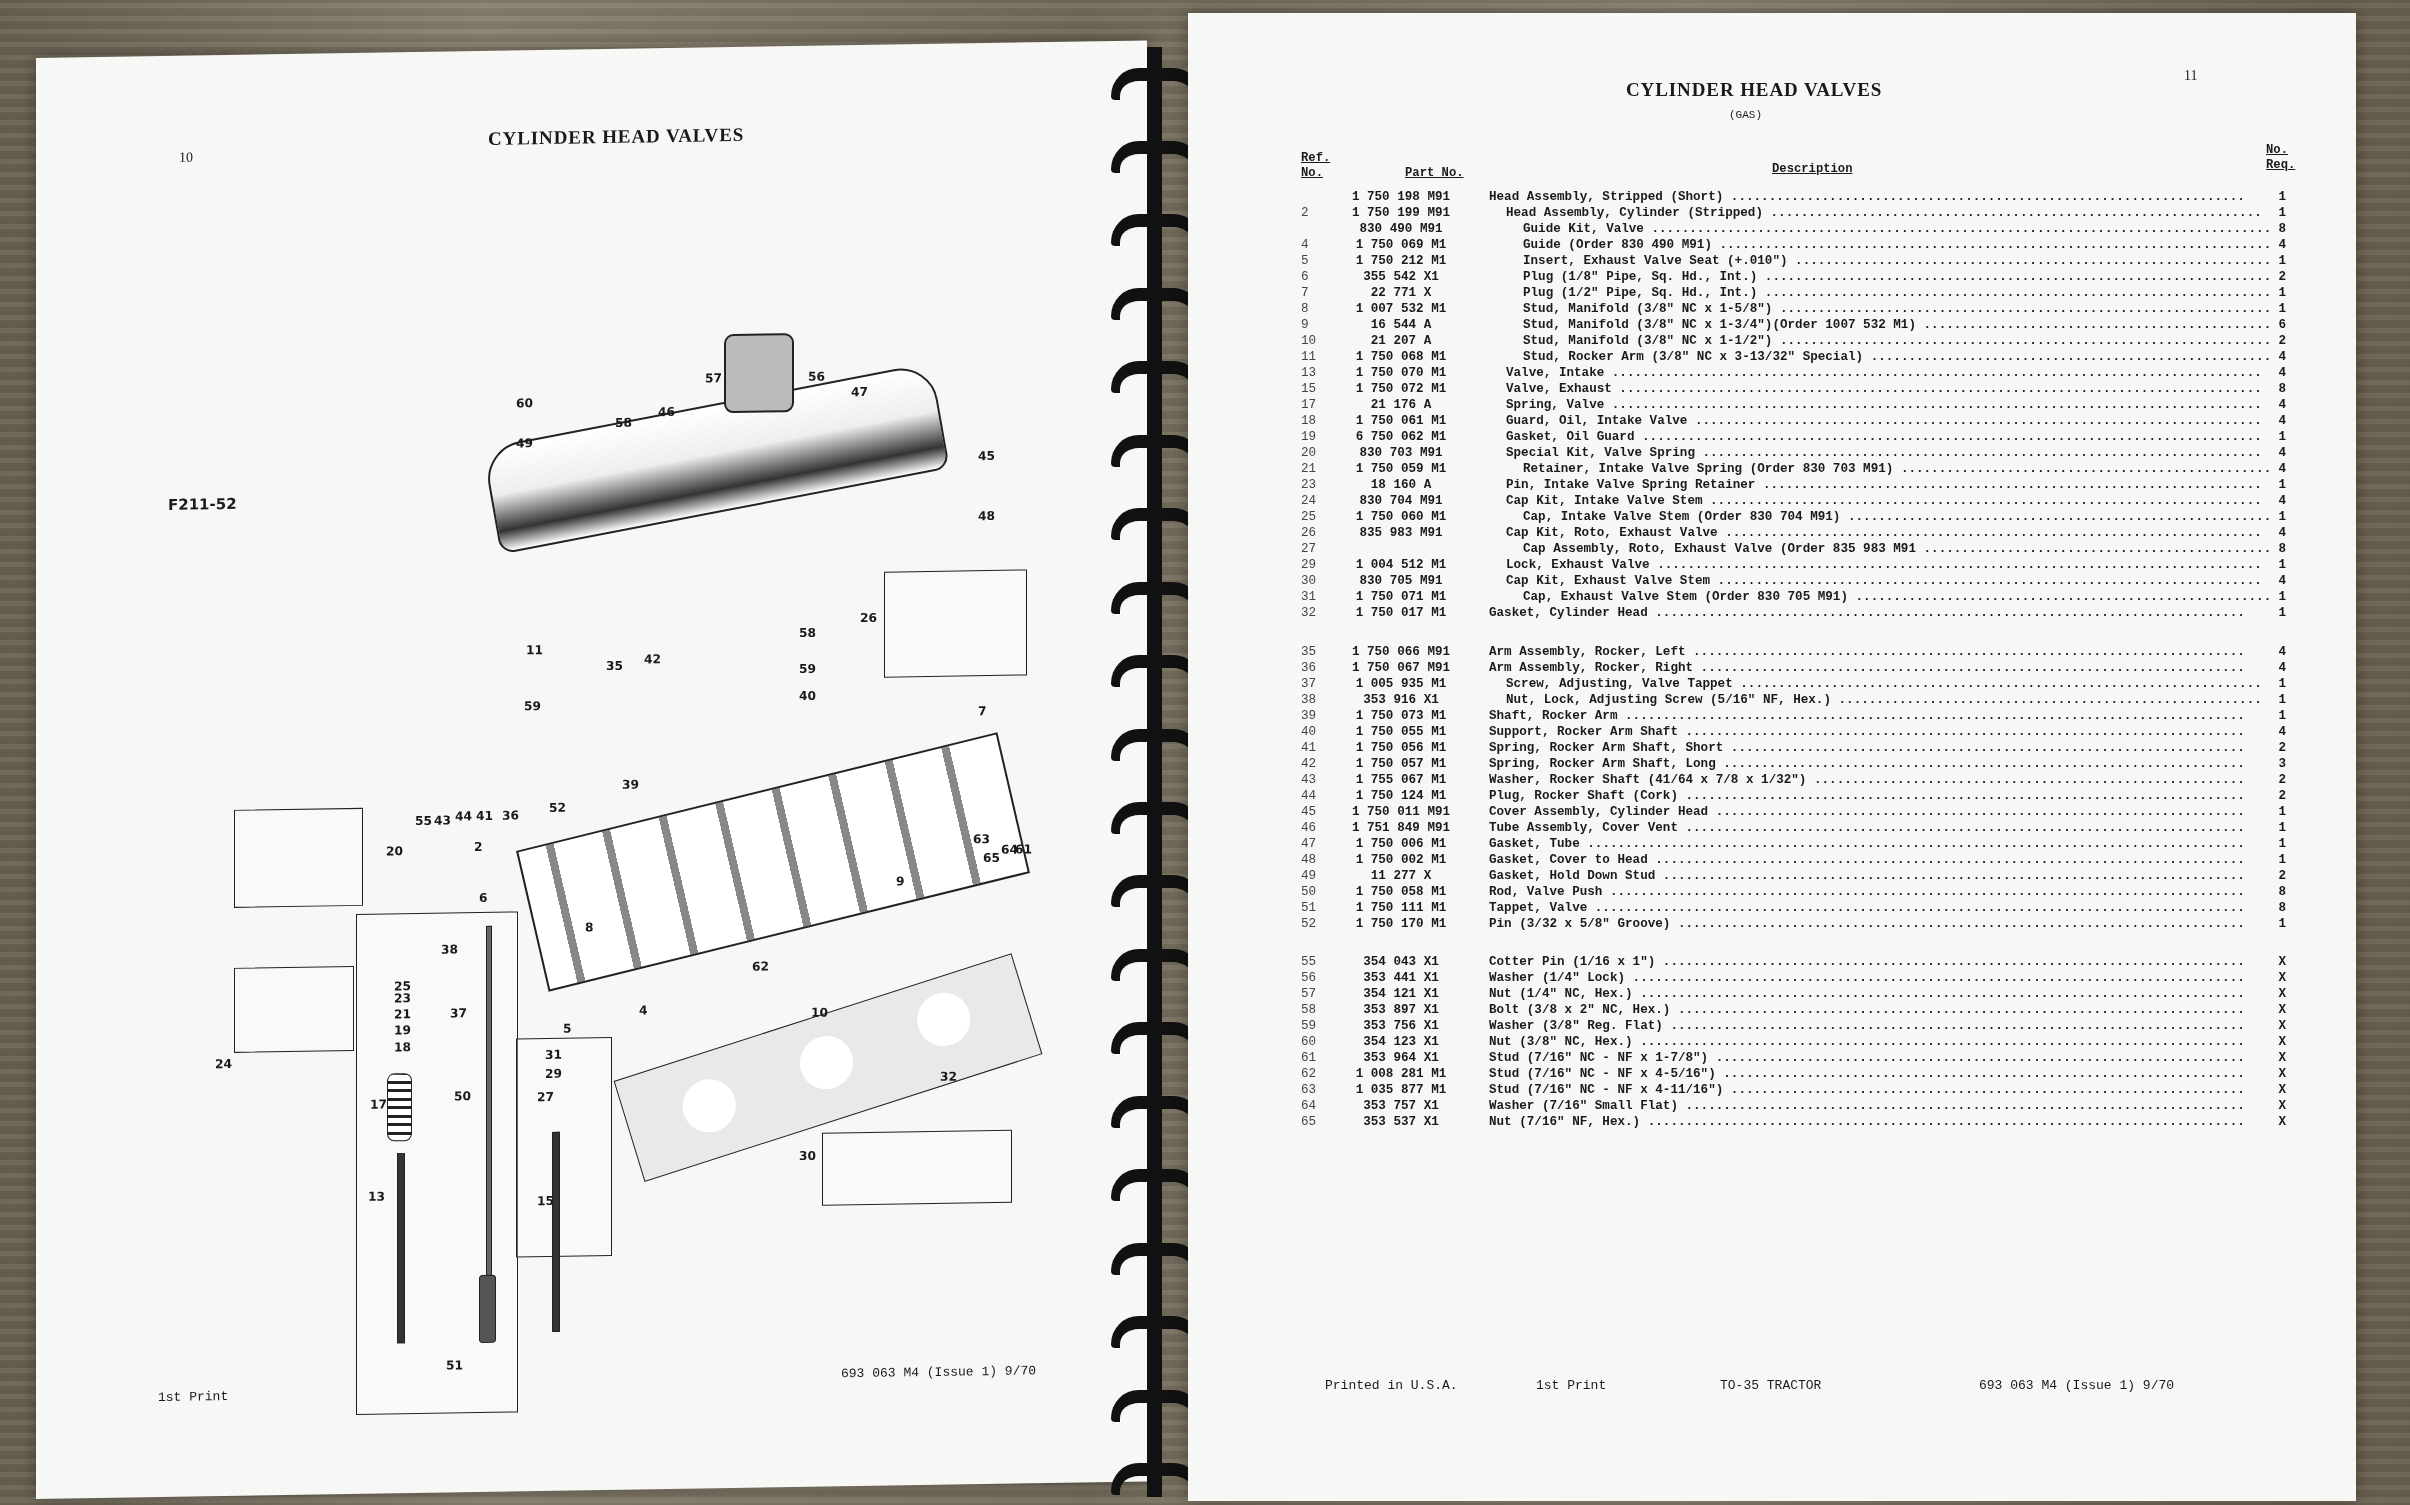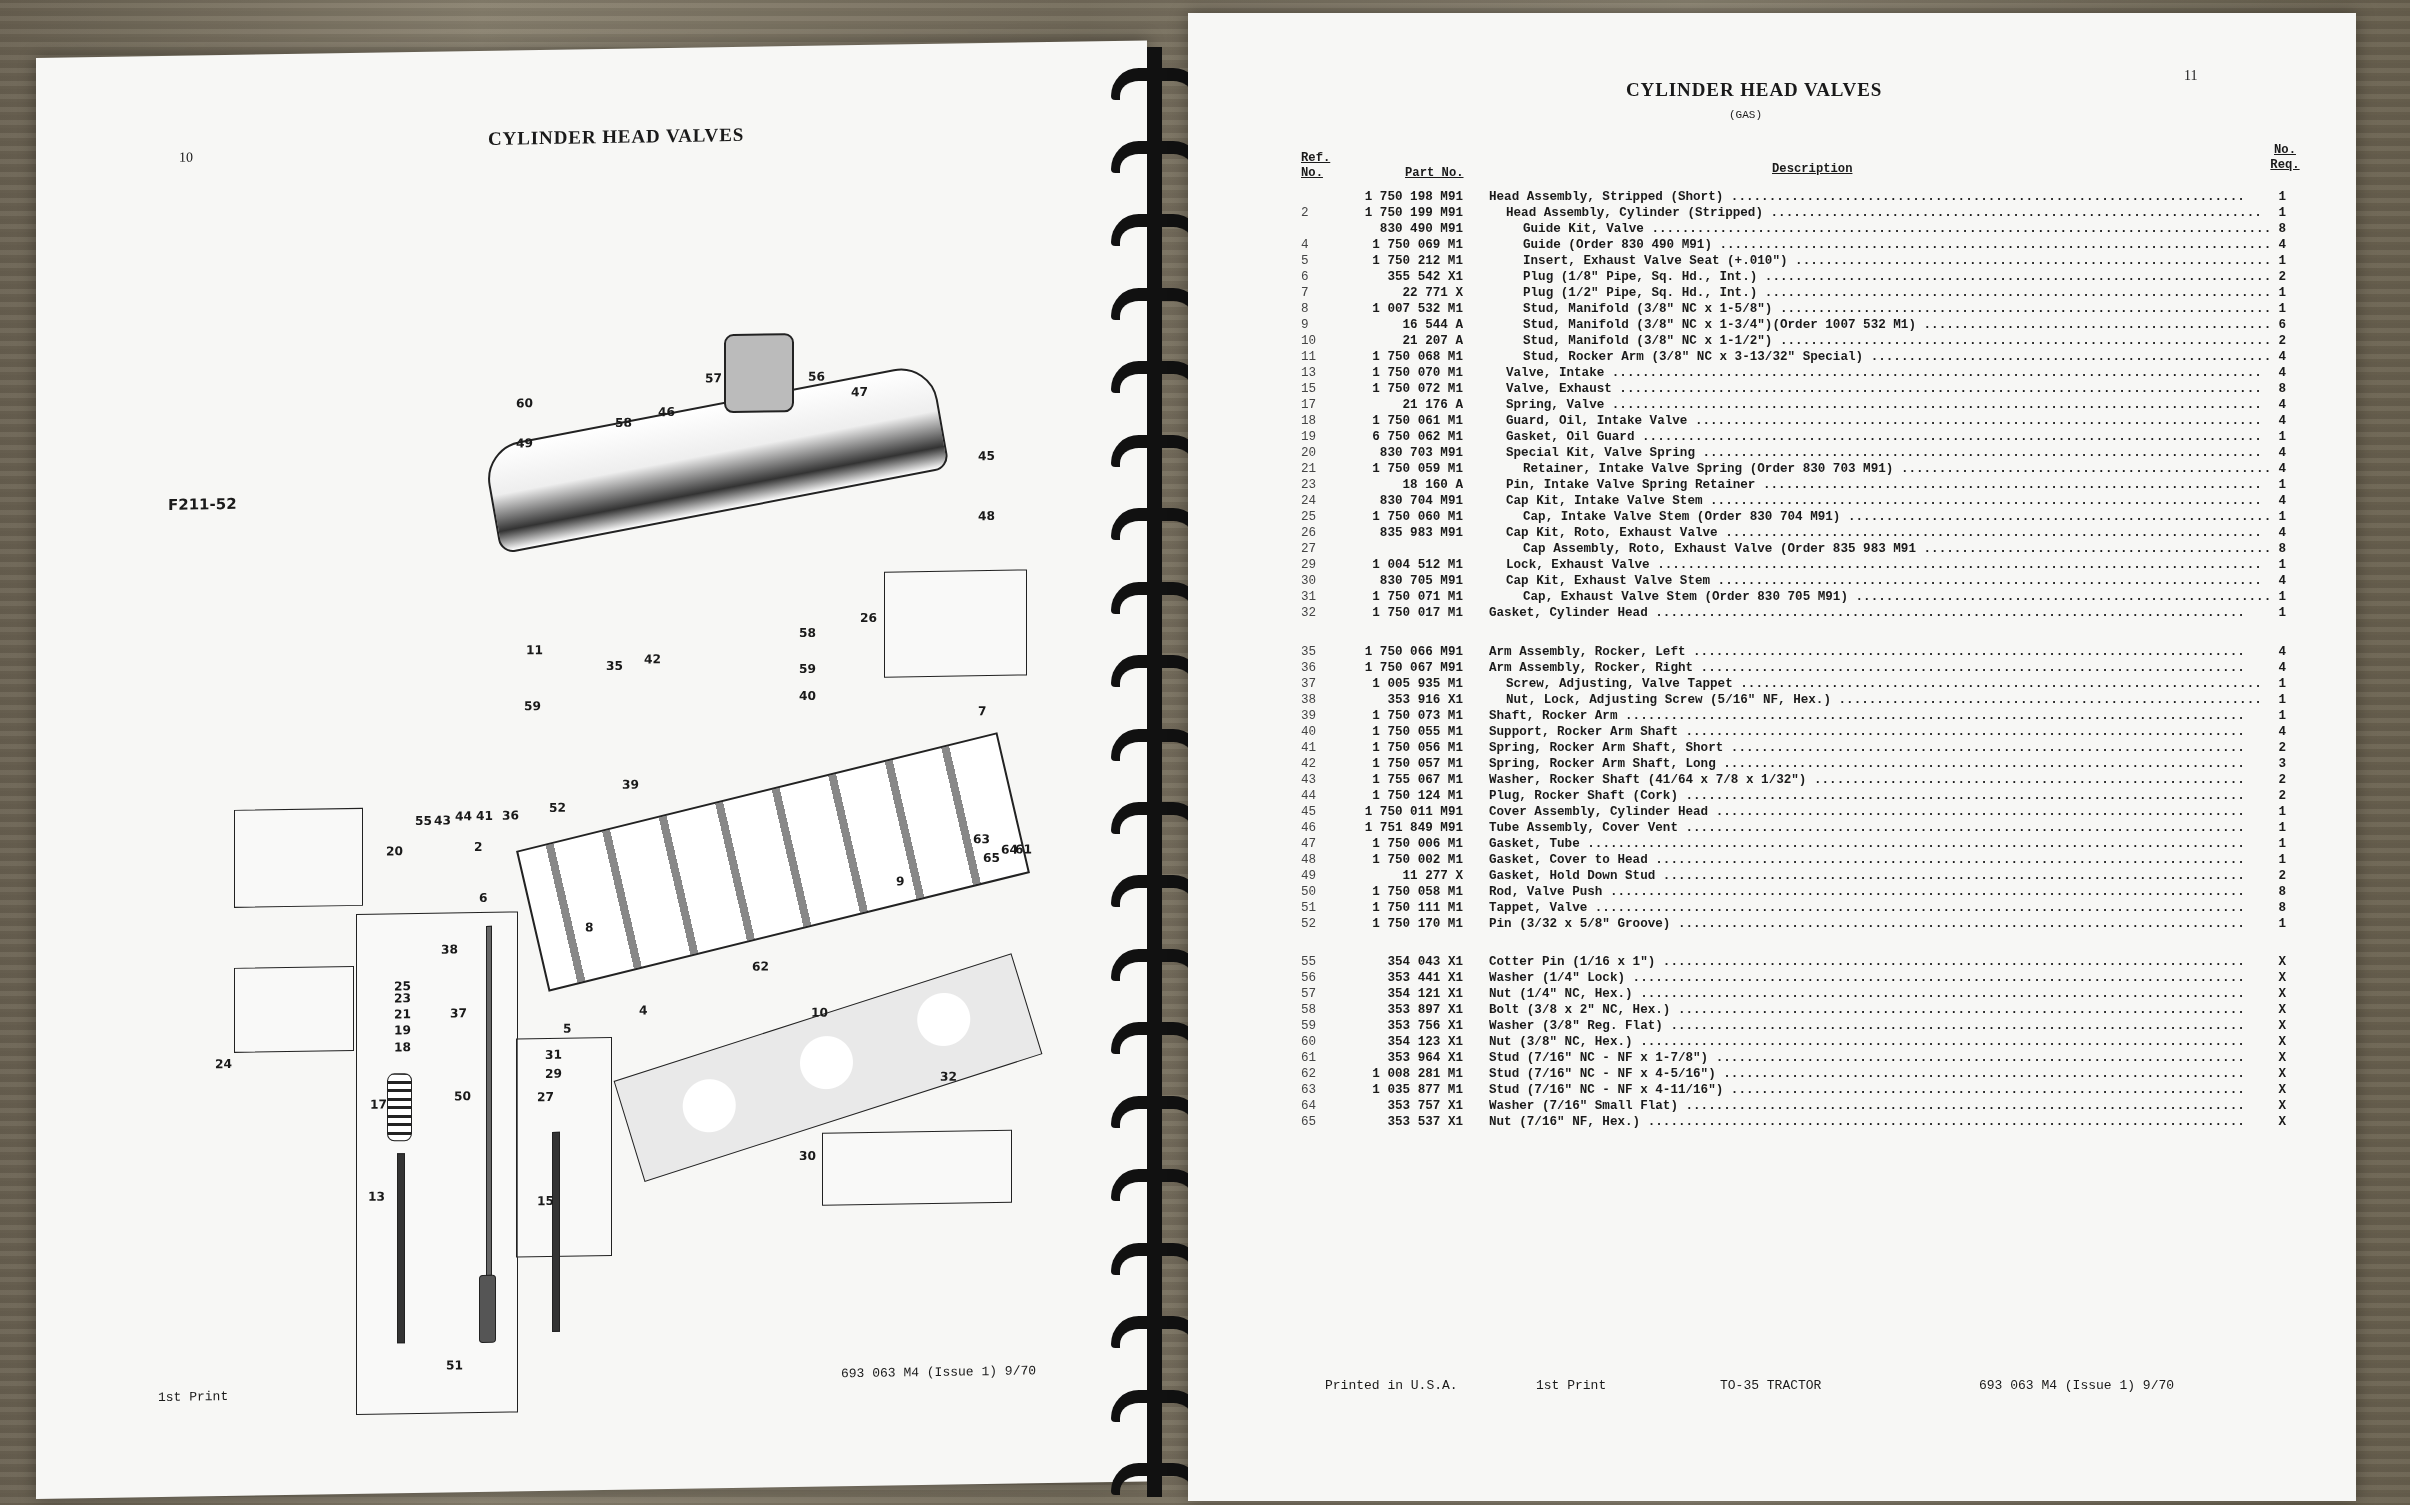--- a/index.html
+++ b/index.html
@@ -19,21 +19,21 @@
   .fig-id{position:absolute;font-family:"DejaVu Sans",sans-serif;font-weight:bold;font-size:15px;}
   .callout{position:absolute;font-family:"DejaVu Sans",sans-serif;font-weight:bold;font-size:12.2px;}
   .inset-box{position:absolute;border:1.9px solid #222;background:rgba(255,255,255,0.3);}
   .part-shape{position:absolute;border:2.8px solid #222;background:#ddd;}
   
   .parts-table{position:absolute;left:113px;top:104px;width:998px;font-size:12.6px;font-weight:bold;}
   .thead{position:relative;height:72px;}
   .th{position:absolute;text-decoration:underline;font-size:12.2px;}
   .row{position:relative;height:16px;line-height:16px;white-space:nowrap;}
   .c-ref{position:absolute;left:0;width:38px;font-weight:normal;color:#444;}
-  .c-part{position:absolute;left:38px;width:124px;text-align:right;}
+  .c-part{position:absolute;left:38px;width:124px;text-align:center;}
   .c-desc{position:absolute;left:188px;width:753px;overflow:hidden;}
   .c-desc::after{content:" ....................................................................................................................................................";}
   .c-qty{position:absolute;left:970px;width:22.6px;text-align:center;background:#f7f7f5;}
   .ind1 .c-desc{padding-left:17px;}
   .ind2 .c-desc{padding-left:34px;}
   .gap{height:22.6px;}
   
   .spiral{position:absolute;left:1102px;top:28px;width:132px;height:1469px;}
   .spine{position:absolute;left:45px;top:19px;width:15px;height:1450px;background:#111;}
   .coil{position:absolute;left:9.4px;width:90px;height:32px;border-radius:38px 38px 5.6px 5.6px;border-top:13px solid #111;border-left:9.4px solid #111;border-right:9.4px solid #111;box-sizing:border-box;}
@@ -158,21 +158,21 @@
 <div class="page page-right">
   <div class="page-num" style="left:996px;top:55px;">11</div>
   <div class="title" style="left:438px;top:66px;">CYLINDER HEAD VALVES</div>
   <div class="subtitle" style="left:541px;top:96px;">(GAS)</div>
 
   <div class="parts-table">
     <div class="thead">
       <div class="th" style="left:0;top:34px;width:38px;white-space:normal;line-height:15px;">Ref. No.</div>
       <div class="th" style="left:104px;top:49px;">Part No.</div>
       <div class="th" style="left:471px;top:45px;">Description</div>
-      <div class="th" style="left:965px;top:26px;width:38px;white-space:normal;line-height:15px;text-align:center;">No. Req.</div>
+      <div class="th" style="left:965px;top:26px;width:38px;white-space:normal;line-height:15px;">No. Req.</div>
     </div>
     <div id="group1">
         <div class="row">
           <span class="c-ref"></span>
           <span class="c-part">1 750 198 M91</span>
           <span class="c-desc">Head Assembly, Stripped (Short)</span>
           <span class="c-qty">1</span>
         </div>
         <div class="row ind1">
           <span class="c-ref">2</span>

